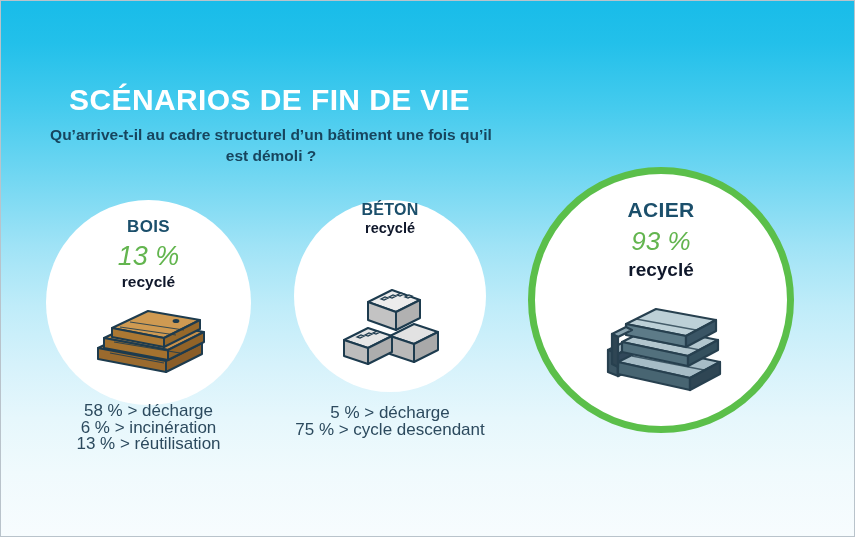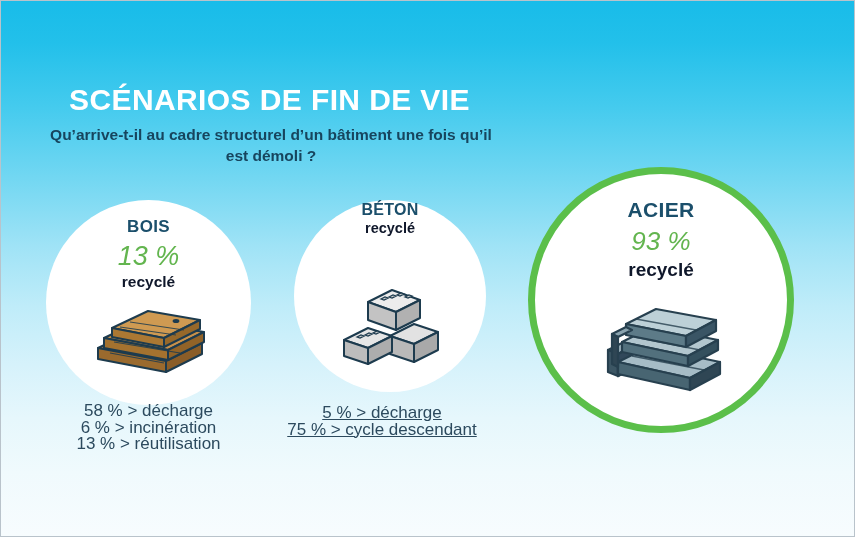--- a/index.html
+++ b/index.html
@@ -132,21 +132,21 @@
   
   .fate-list {
     position: absolute;
     color: #2c4a5e;
     font-size: 17px;
     line-height: 16.5px;
     text-align: center;
     white-space: nowrap;
   }
   #list-bois  { left: 45px;  top: 402px; width: 205px; }
-  #list-beton { left: 281px; top: 404px; width: 200px; text-decoration: underline; }
+  #list-beton { left: 289px; top: 404px; width: 200px; }
   #list-acier { left: 527px; top: 433px; width: 266px; }
 </style>
 </head>
 <body>
 
 <div class="infographic">
 
   <div class="header">
     <h1 class="title">SCÉNARIOS DE FIN DE VIE</h1>
     <p class="subtitle">Qu’arrive-t-il au cadre structurel d’un bâtiment une fois qu’il est démoli ?</p>

